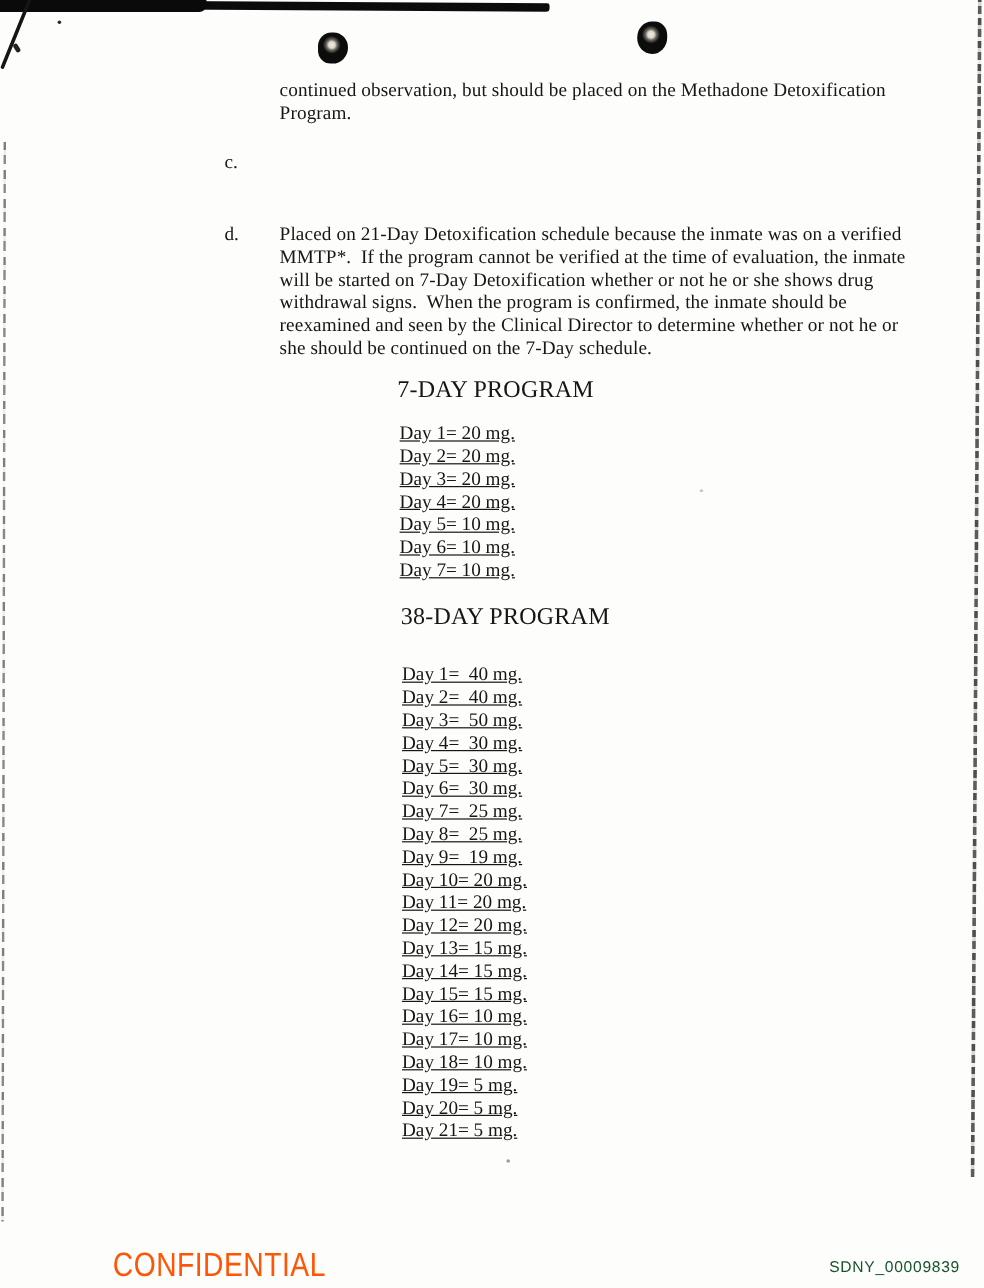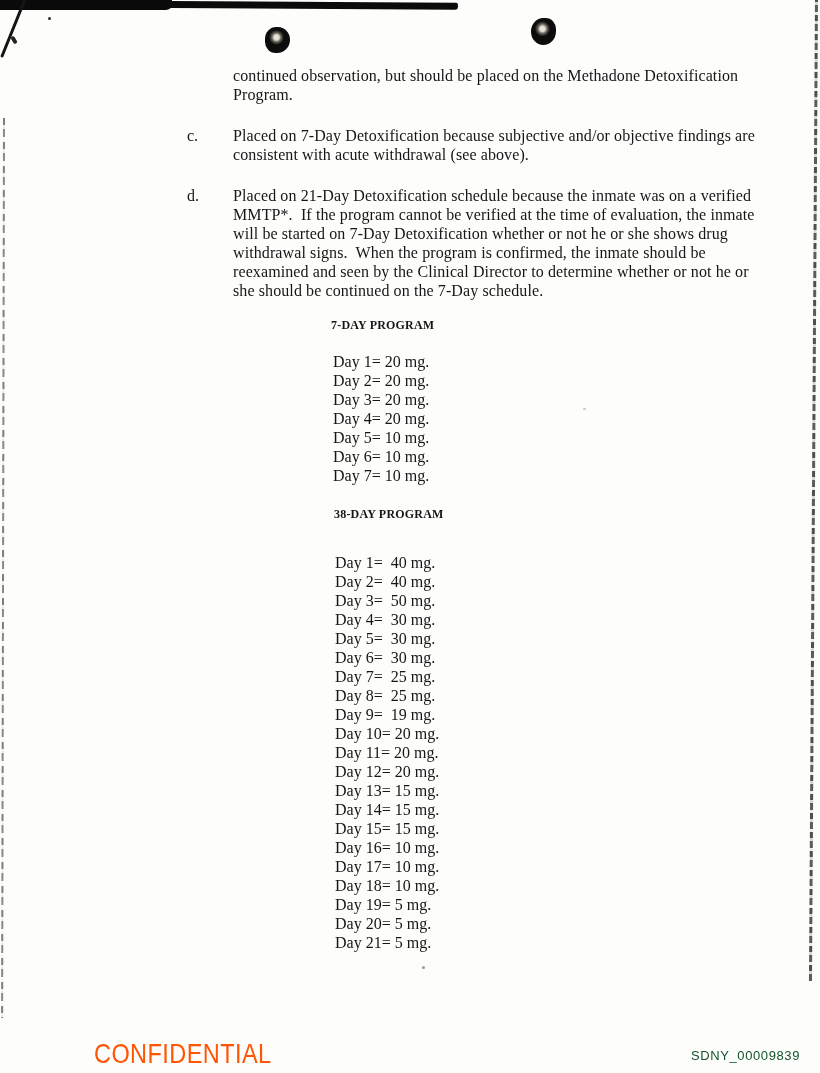--- a/index.html
+++ b/index.html
@@ -60,26 +60,26 @@
     font-size:16px; line-height:19px; width:530px;
     white-space:pre-wrap; letter-spacing:0.1px;
   }
   .intro { left:233px; top:66px; }
   .item-label { left:187px; font-size:16px; line-height:19px; }
   .item-text  { left:233px; }
   .label-c, .text-c { top:126px; }
   .label-d, .text-d { top:186px; }
 
   .prog-title {
-    font-weight:bold; font-size:12px; line-height:19px; letter-spacing:0.2px;
+    font-weight:normal; font-size:20px; line-height:19px; letter-spacing:0.2px;
   }
   .title-7  { left:331px; top:316px; }
   .title-21 { left:334px; top:505px; }
 
-  .schedule { font-size:16px; line-height:19px; }
+  .schedule { font-size:16px; line-height:19px;text-decoration:underline; }
   .sched-7  { left:333px; top:352px; }
   .sched-21 { left:335px; top:553px; }
   .sched-line { white-space:pre; }
 
   
   .confidential {
     left:94px; top:1038px;
     font-family:"Liberation Sans", sans-serif;
     font-size:28px; font-weight:400; letter-spacing:0.5px;
     color:#FF5505;
@@ -104,21 +104,20 @@
   <div class="abs hole-punch punch-1"></div>
   <div class="abs hole-punch punch-2"></div>
   <div class="abs speck speck-tick"></div>
   <div class="abs speck speck-a"></div>
   <div class="abs speck speck-b"></div>
   <div class="abs speck speck-c"></div>
 
   <div class="abs body-text intro">continued observation, but should be placed on the Methadone Detoxification Program.</div>
 
   <div class="abs item-label label-c">c.</div>
-  <div class="abs body-text item-text text-c">Placed on 7-Day Detoxification because subjective and/or objective findings are consistent with acute withdrawal (see above).</div>
 
   <div class="abs item-label label-d">d.</div>
   <div class="abs body-text item-text text-d">Placed on 21-Day Detoxification schedule because the inmate was on a verified MMTP*.  If the program cannot be verified at the time of evaluation, the inmate will be started on 7-Day Detoxification whether or not he or she shows drug withdrawal signs.  When the program is confirmed, the inmate should be reexamined and seen by the Clinical Director to determine whether or not he or she should be continued on the 7-Day schedule.</div>
 
   <div class="abs prog-title title-7">7-DAY PROGRAM</div>
   <div class="abs schedule sched-7">
     <div class="sched-line">Day 1= 20 mg.</div>
     <div class="sched-line">Day 2= 20 mg.</div>
     <div class="sched-line">Day 3= 20 mg.</div>
     <div class="sched-line">Day 4= 20 mg.</div>

